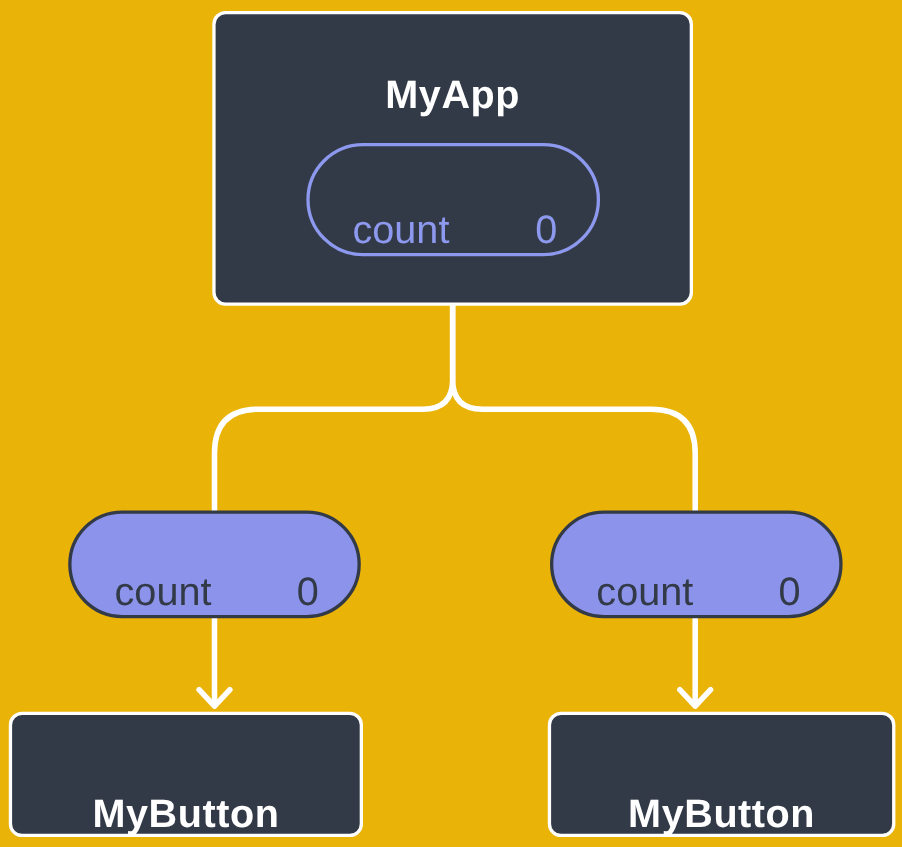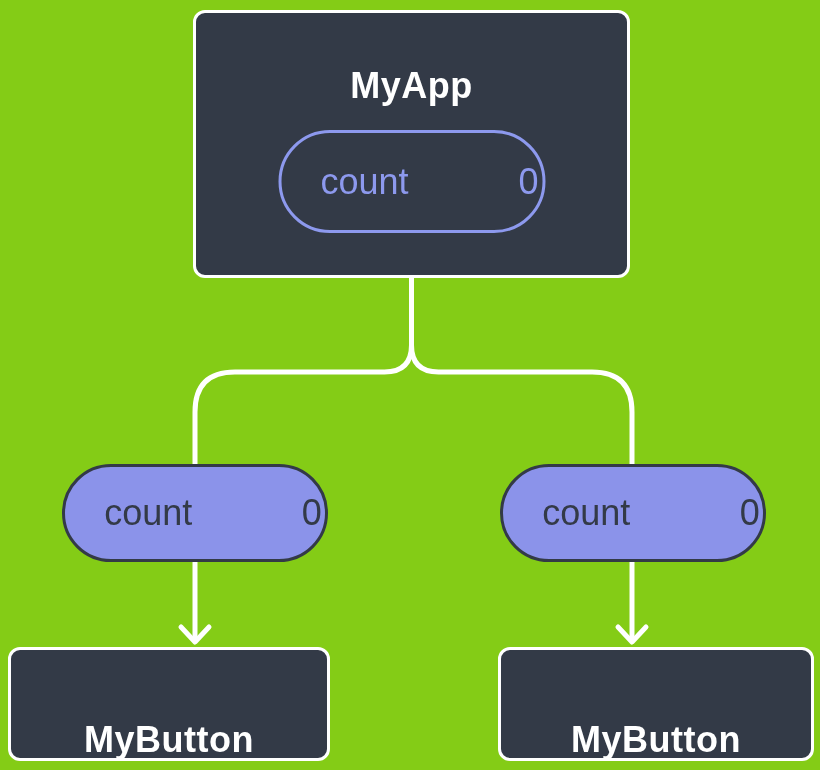--- a/index.html
+++ b/index.html
@@ -4,21 +4,21 @@
 <style>
   html, body {
     margin: 0;
     padding: 0;
     background: #000000;
   }
   .stage {
     position: relative;
     width: 820px;
     height: 770px;
-    background: #84cc16;
+    background: #eab308;
     overflow: hidden;
     font-family: "Liberation Sans", sans-serif;
   }
   .connectors {
     position: absolute;
     left: 0;
     top: 0;
     width: 820px;
     height: 770px;
   }
@@ -59,24 +59,23 @@
     font-weight: 600;
     letter-spacing: 0.5px;
     line-height: 1;
   }
   .node-root .node-title {
     margin-top: 55px;
   }
   .pill {
     box-sizing: border-box;
     display: flex;
-    align-items: center;
+    align-items: flex-end;
     border-radius: 999px;
     overflow: hidden;
-    gap: 32px;
   }
   .pill-state {
     position: absolute;
     left: 50%;
     transform: translateX(-50%);
     top: 117px;
     width: 267px;
     height: 103px;
     border: 3px solid #8D99EE;
     background: transparent;

